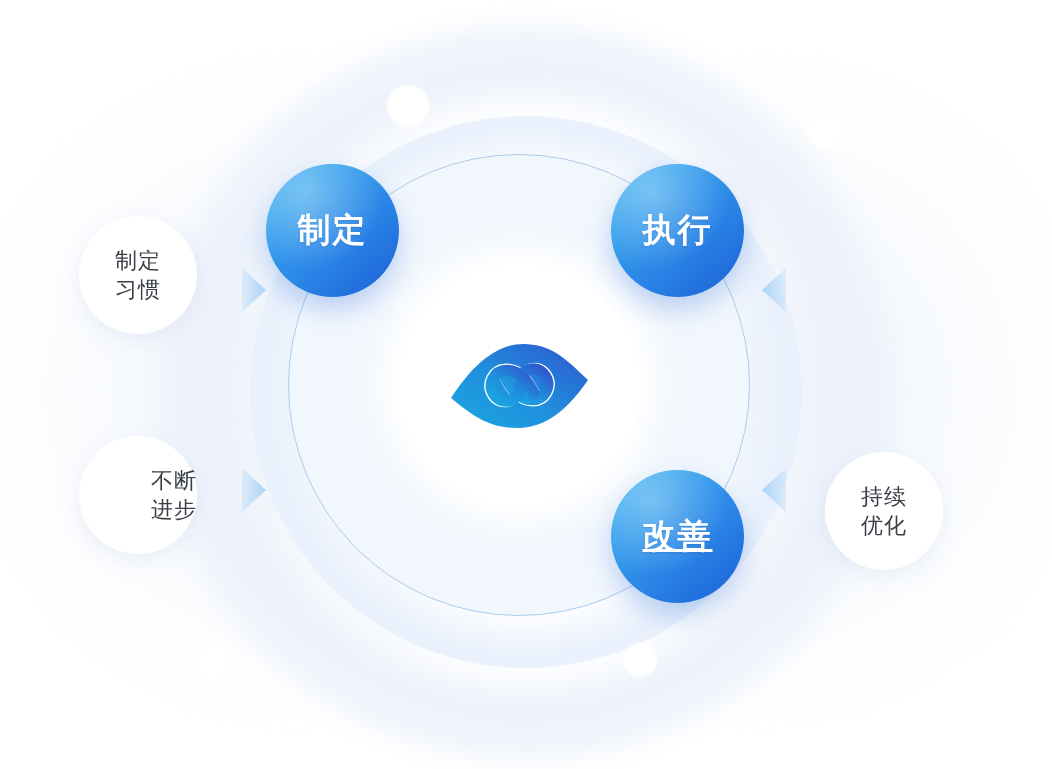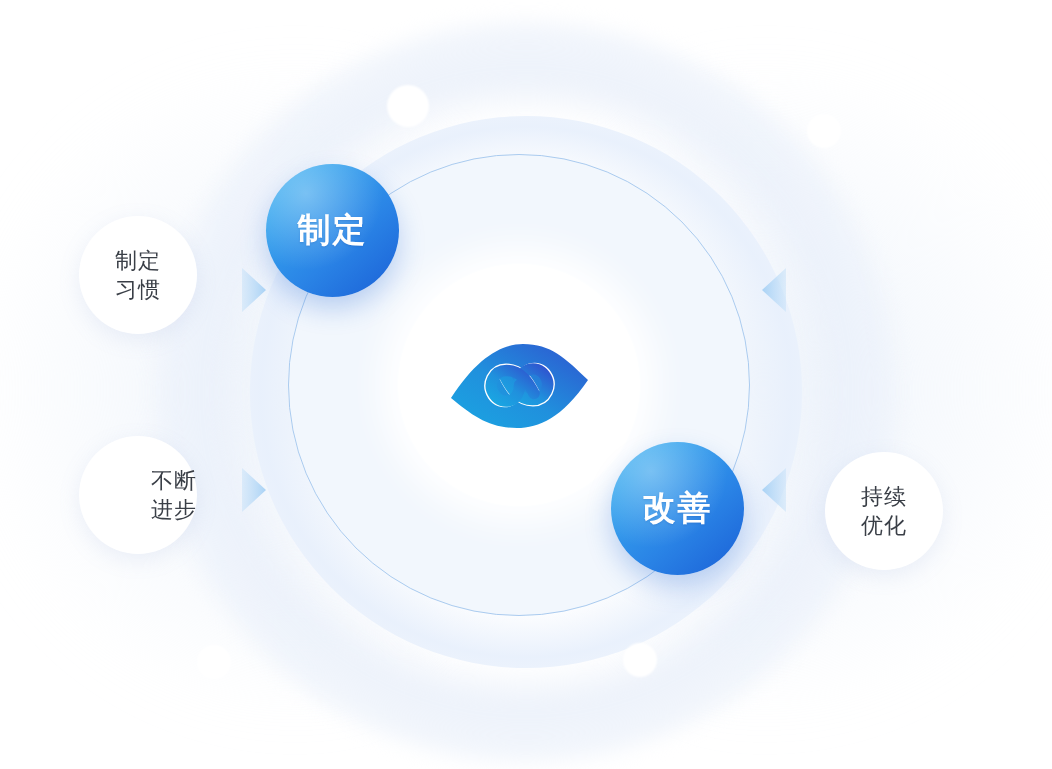--- a/index.html
+++ b/index.html
@@ -125,21 +125,21 @@
     inset: 0;
     border-radius: 50%;
     background: radial-gradient(circle at 30% 22%, rgba(255,255,255,.34) 0%, rgba(255,255,255,0) 55%);
     pointer-events: none;
   }
   .node > span { position: relative; z-index: 2; }
 
   #node-make    { left: 266px; top: 164px; }
   #node-execute { left: 611px; top: 164px; }
   #node-value   { left: 266px; top: 470px; }
-  #node-improve { left: 611px; top: 442px; }
+  #node-improve { left: 611px; top: 470px; text-decoration: underline; }
 
   
   .label-bubble {
     position: absolute;
     width: 118px;
     height: 118px;
     border-radius: 50%;
     background: #ffffff;
     display: flex;
     flex-direction: column;
@@ -231,20 +231,23 @@
                  C 72.5 66.5, 55 69.5, 47.5 59
                  C 40 48.5, 47 34.5, 59.5 34.5
                  C 74 34.5, 81.5 47, 87 57.5" fill="none" stroke="url(#lg)" stroke-width="11.5" stroke-linecap="round"></path>
       </g>
     </svg>
   </div>
 
   <div class="node" id="node-make">
     <span>制定</span>
   </div>
+  <div class="node" id="node-execute">
+    <span>执行</span>
+  </div>
   <div class="node" id="node-improve">
     <span>改善</span>
   </div>
 
   <div class="label-bubble" id="label-habit">
     <span>制定</span>
     <span>习惯</span>
   </div>
   <div class="label-bubble" id="label-progress">
     <span>不断</span>

